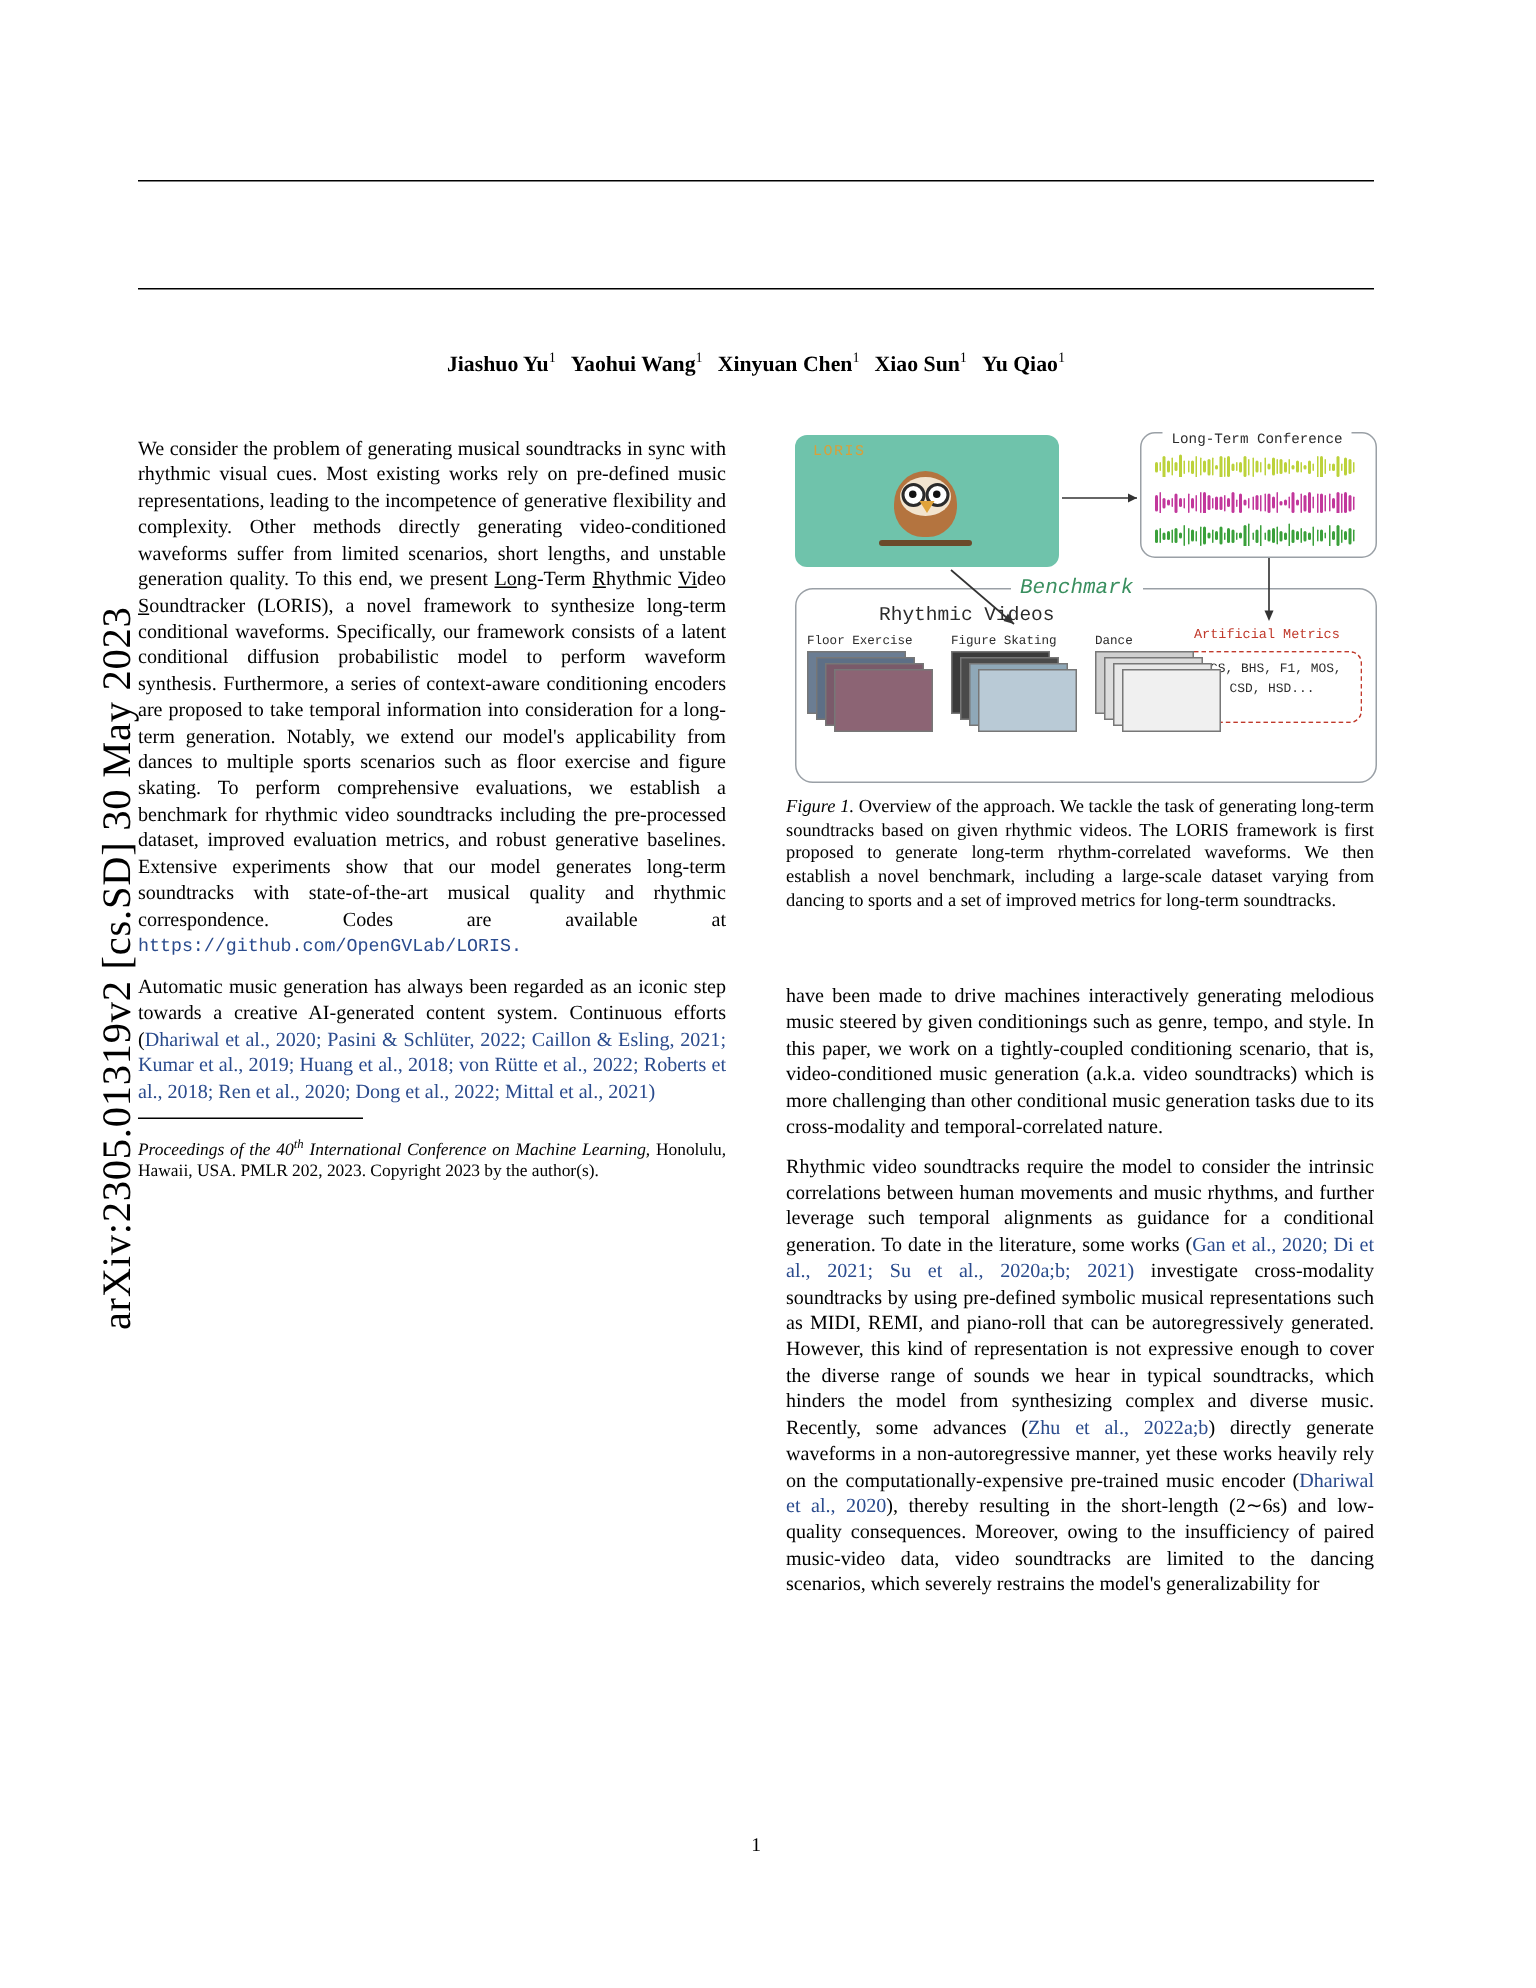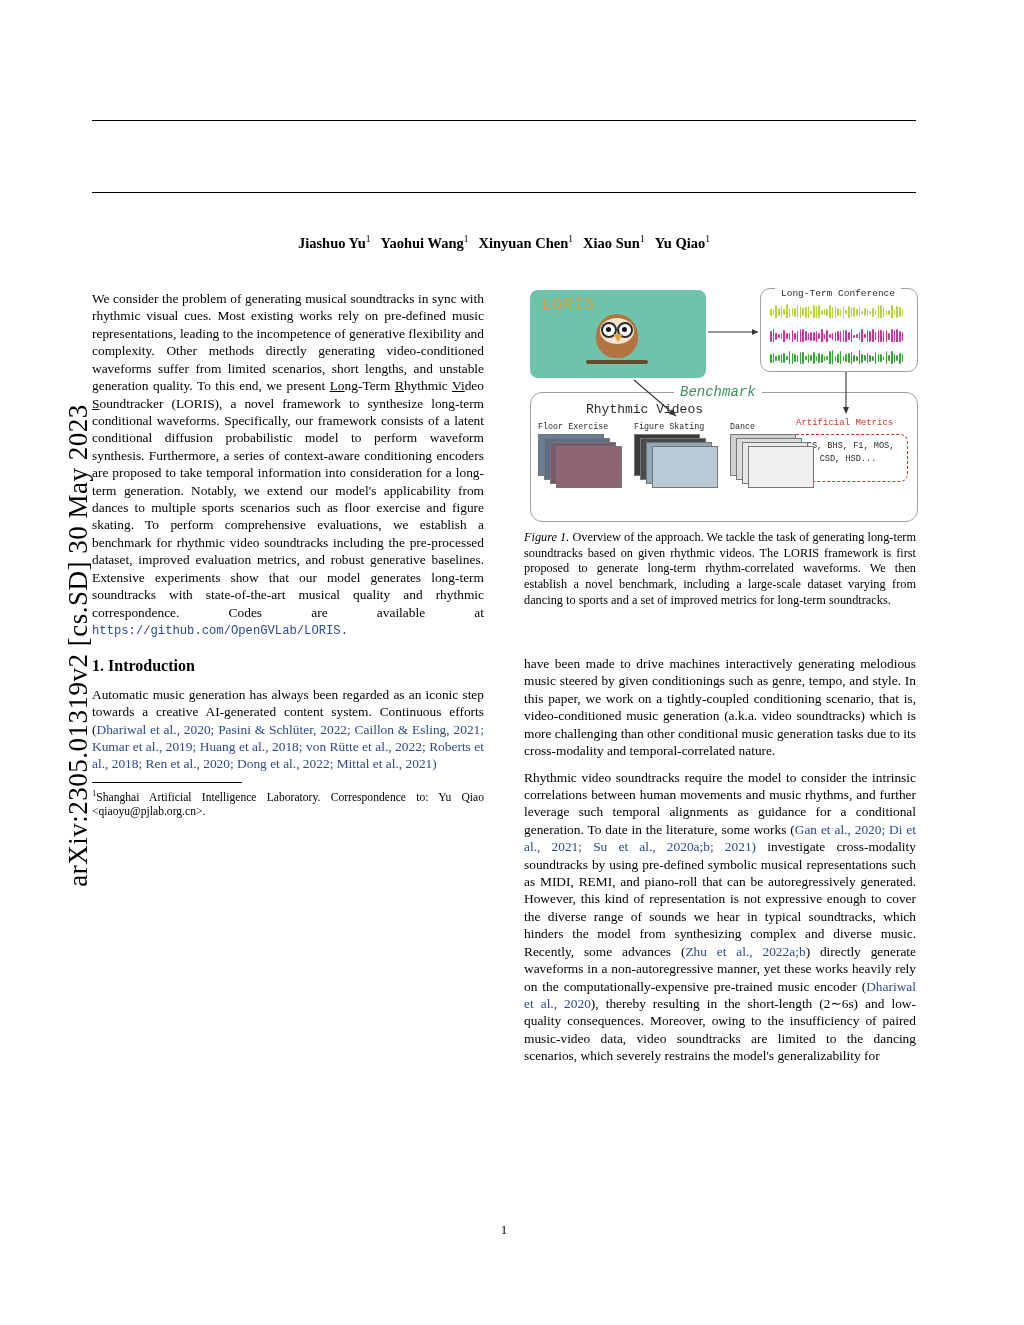--- a/index.html
+++ b/index.html
@@ -140,21 +140,21 @@
     position: absolute;
     left: 6px; top: 2px;
     width: 176px; height: 88px;
     background: #6fc3ab;
     border-radius: 8px;
   }
   .fig-logo-label {
     position: absolute;
     left: 18px; top: 8px;
     font-family: "Liberation Mono", monospace;
-    font-size: 16px;
+    font-size: 10px;
     color: #d8a03a;
     letter-spacing: 1px;
   }
   .owl {
     position: absolute;
     left: 62px; top: 20px;
     width: 62px; height: 58px;
   }
   .owl-body {
     position: absolute; left: 10px; top: 6px;
@@ -322,25 +322,24 @@
   <div class="rule rule-top"></div>
   <div class="rule rule-bottom"></div>
 
   <div class="authors">
     <span><span>Jiashuo Yu</span><span class="sup">1</span></span><span class="gap"></span><span><span>Yaohui Wang</span><span class="sup">1</span></span><span class="gap"></span><span><span>Xinyuan Chen</span><span class="sup">1</span></span><span class="gap"></span><span><span>Xiao Sun</span><span class="sup">1</span></span><span class="gap"></span><span><span>Yu Qiao</span><span class="sup">1</span></span>
   </div>
 
   <div class="col col-left">
     <p><span>We consider the problem of generating musical soundtracks in sync with rhythmic visual cues. Most existing works rely on pre-defined music representations, leading to the incompetence of generative flexibility and complexity. Other methods directly generating video-conditioned waveforms suffer from limited scenarios, short lengths, and unstable generation quality. To this end, we present </span><span class="u">Lo</span><span>ng-Term </span><span class="u">R</span><span>hythmic </span><span class="u">Vi</span><span>deo </span><span class="u">S</span><span>oundtracker (LORIS), a novel framework to synthesize long-term conditional waveforms. Specifically, our framework consists of a latent conditional diffusion probabilistic model to perform waveform synthesis. Furthermore, a series of context-aware conditioning encoders are proposed to take temporal information into consideration for a long-term generation. Notably, we extend our model's applicability from dances to multiple sports scenarios such as floor exercise and figure skating. To perform comprehensive evaluations, we establish a benchmark for rhythmic video soundtracks including the pre-processed dataset, improved evaluation metrics, and robust generative baselines. Extensive experiments show that our model generates long-term soundtracks with state-of-the-art musical quality and rhythmic correspondence. Codes are available at </span><span class="mono">https://github.com/OpenGVLab/LORIS.</span></p>
 
-    <div class="section-head">1. Introduction</div>
     <p><span>Automatic music generation has always been regarded as an iconic step towards a creative AI-generated content system. Continuous efforts (</span><span class="link">Dhariwal et al., 2020; Pasini &amp; Schlüter, 2022; Caillon &amp; Esling, 2021; Kumar et al., 2019; Huang et al., 2018; von Rütte et al., 2022; Roberts et al., 2018; Ren et al., 2020; Dong et al., 2022; Mittal et al., 2021)</span></p>
 
     <div class="footnote-rule"></div>
-    <div class="footnote"><span class="sup">1</span><span>Shanghai Artificial Intelligence Laboratory. Correspondence to: Yu Qiao &lt;qiaoyu@pjlab.org.cn&gt;.</span></div>
+    <div class="pubinfo"><i>Proceedings of the 40</i><i class="sup" style="font-size:8.5px;vertical-align:super">th</i><i> International Conference on Machine Learning</i><span>, Honolulu, Hawaii, USA. PMLR 202, 2023. Copyright 2023 by the author(s).</span></div>
   </div>
 
   <div class="figure">
     <div class="fig-box">
 
       <div class="fig-logo"></div>
       <div class="fig-logo-label">LORIS</div>
       <div class="owl">
         <div class="owl-body"></div>
         <div class="owl-face"></div>

